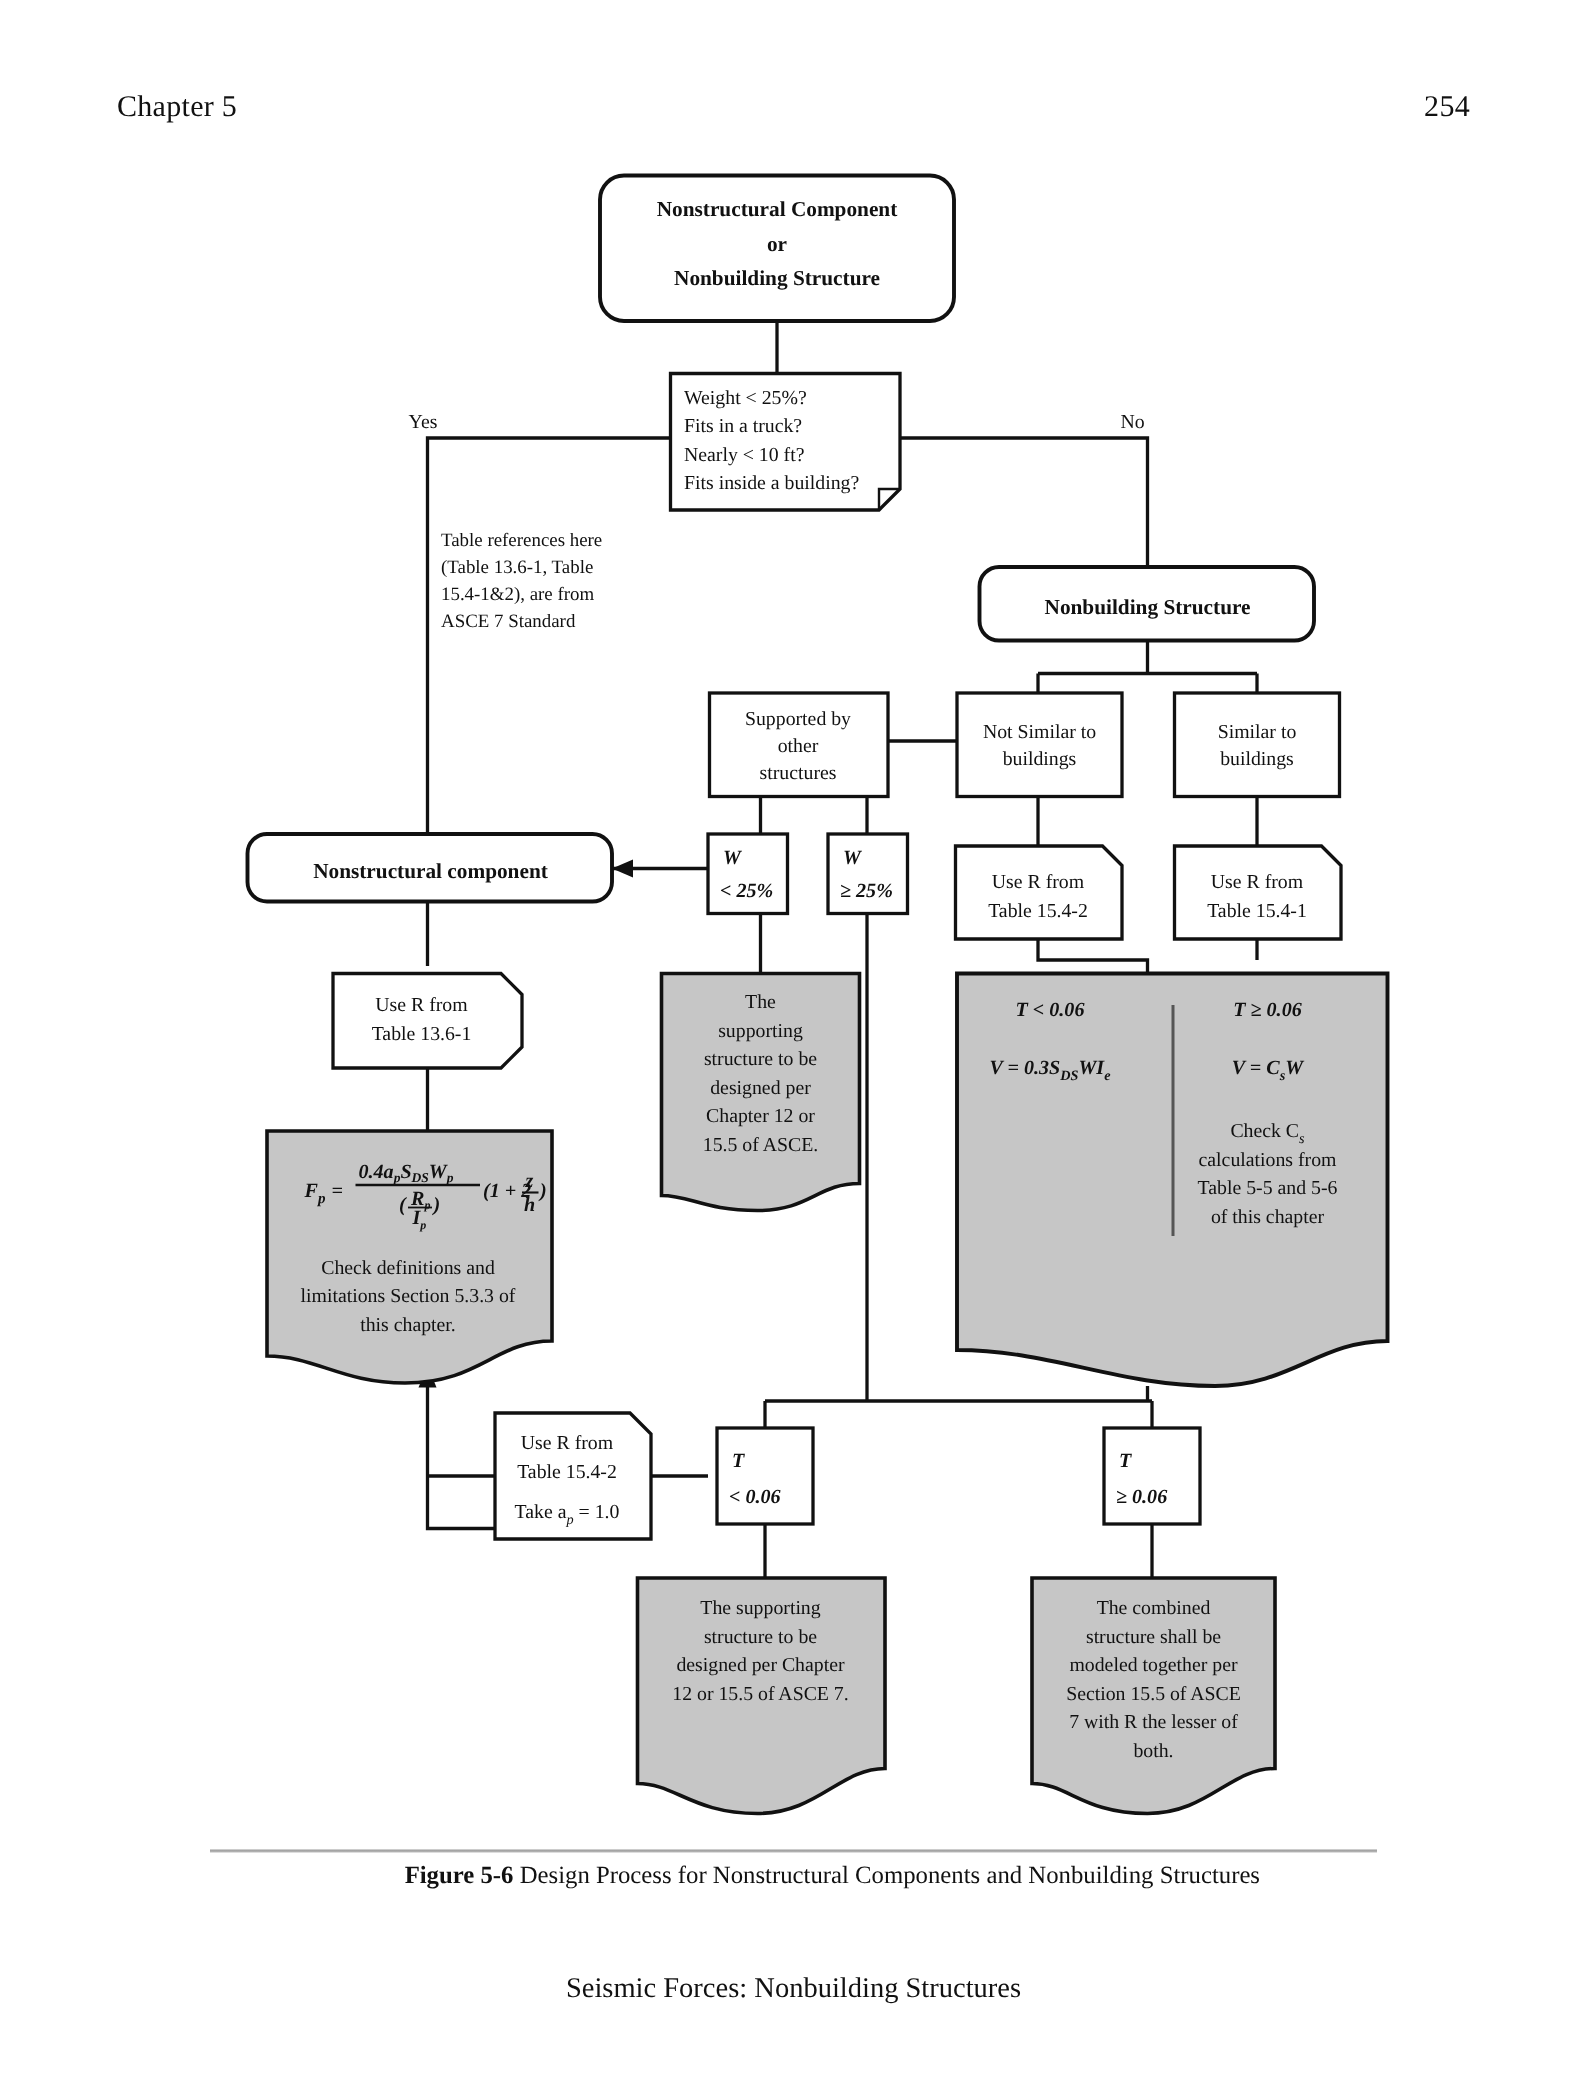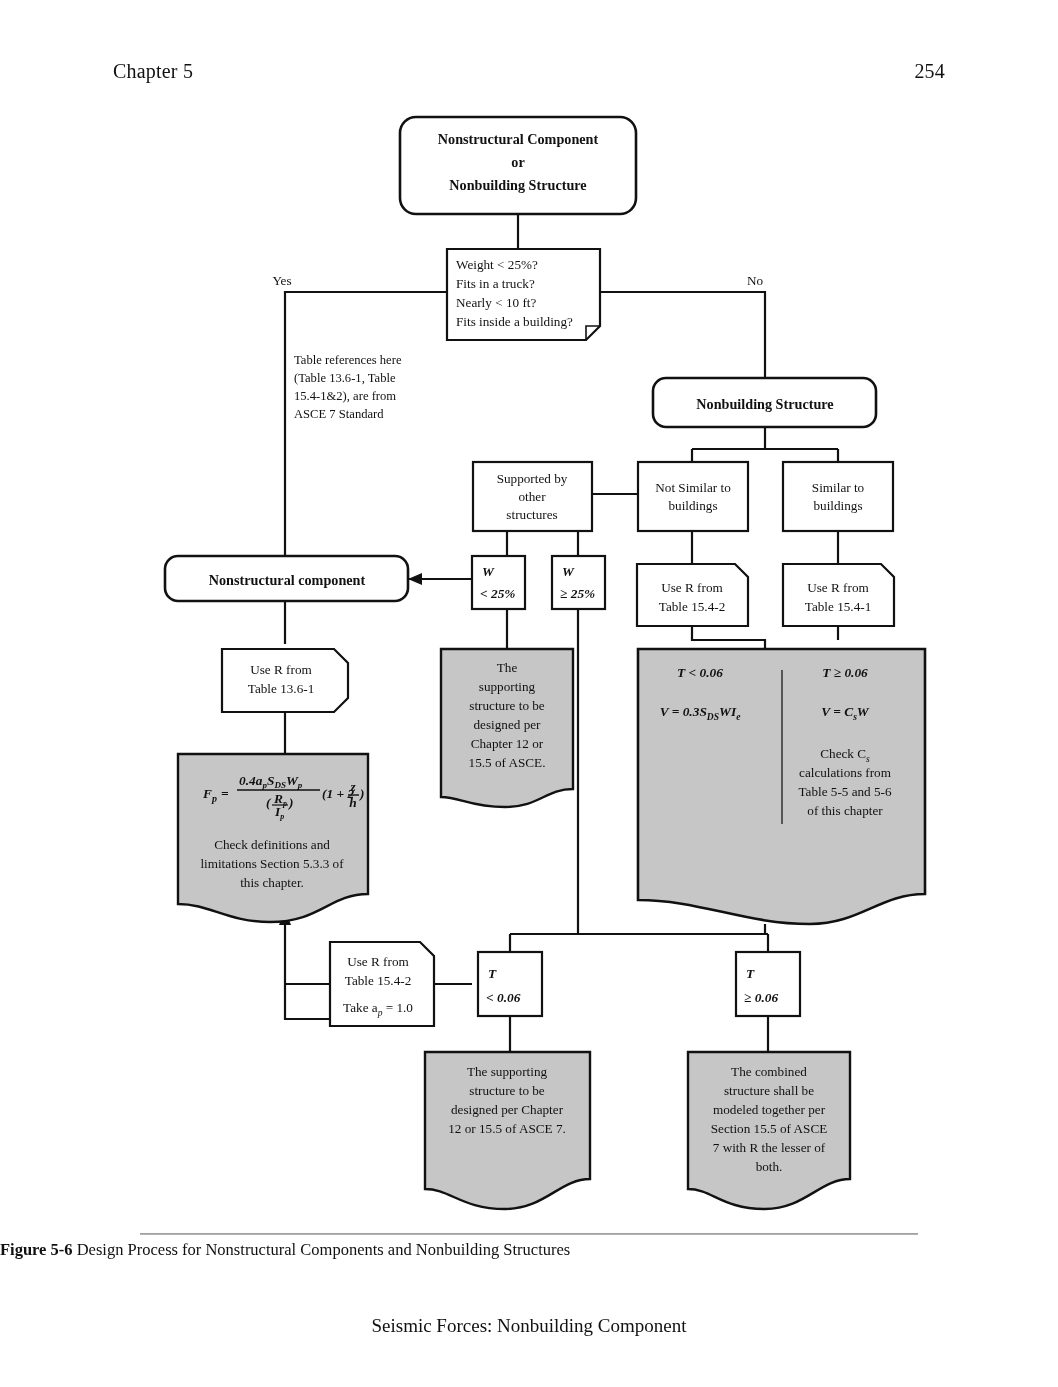--- a/index.html
+++ b/index.html
@@ -8,36 +8,36 @@
     background:#ffffff;
     font-family:"Liberation Serif",serif;
     color:#111;
     position:relative;
     overflow:hidden;
   }
   .page{position:absolute;inset:0;}
   .hdr{
     position:absolute;top:60px;left:0;width:1058px;
     display:flex;justify-content:space-between;
-    padding:0 113px;box-sizing:border-box;
+    padding:0 78px;box-sizing:border-box;
     font-size:20px;letter-spacing:.2px;
   }
   .hdr span{white-space:nowrap;}
   #chart{position:absolute;top:104px;left:0;}
   svg text{font-family:"Liberation Serif",serif;fill:#111;}
   .t{font-size:13.2px;}
   .tb{font-size:14.2px;font-weight:bold;}
   .ti{font-size:13.4px;font-style:italic;font-weight:bold;}
   .tnote{font-size:12.6px;}
   .sep{
     position:absolute;left:140px;top:1233px;width:778px;height:2px;
     background:linear-gradient(to bottom,#999,#bbb);
   }
   .caption{
-    position:absolute;top:1240px;left:0;width:840px;text-align:left;
+    position:absolute;top:1240px;left:0;width:840px;text-align:right;
     font-size:16.5px;
   }
   .caption b{font-weight:bold;}
   .footer{
     position:absolute;top:1315px;left:0;width:1058px;text-align:center;
     font-size:19px;
   }
 </style>
 </head>
 <body>
@@ -300,15 +300,15 @@
 
   </svg>
 
   <div class="sep"></div>
 
   <div class="caption">
     <b>Figure 5-6</b>
     <span>Design Process for Nonstructural Components and Nonbuilding Structures</span>
   </div>
 
-  <div class="footer">Seismic Forces: Nonbuilding Component</div>
+  <div class="footer">Seismic Forces: Nonbuilding Structures</div>
 
 </div>
 
 </body></html>

